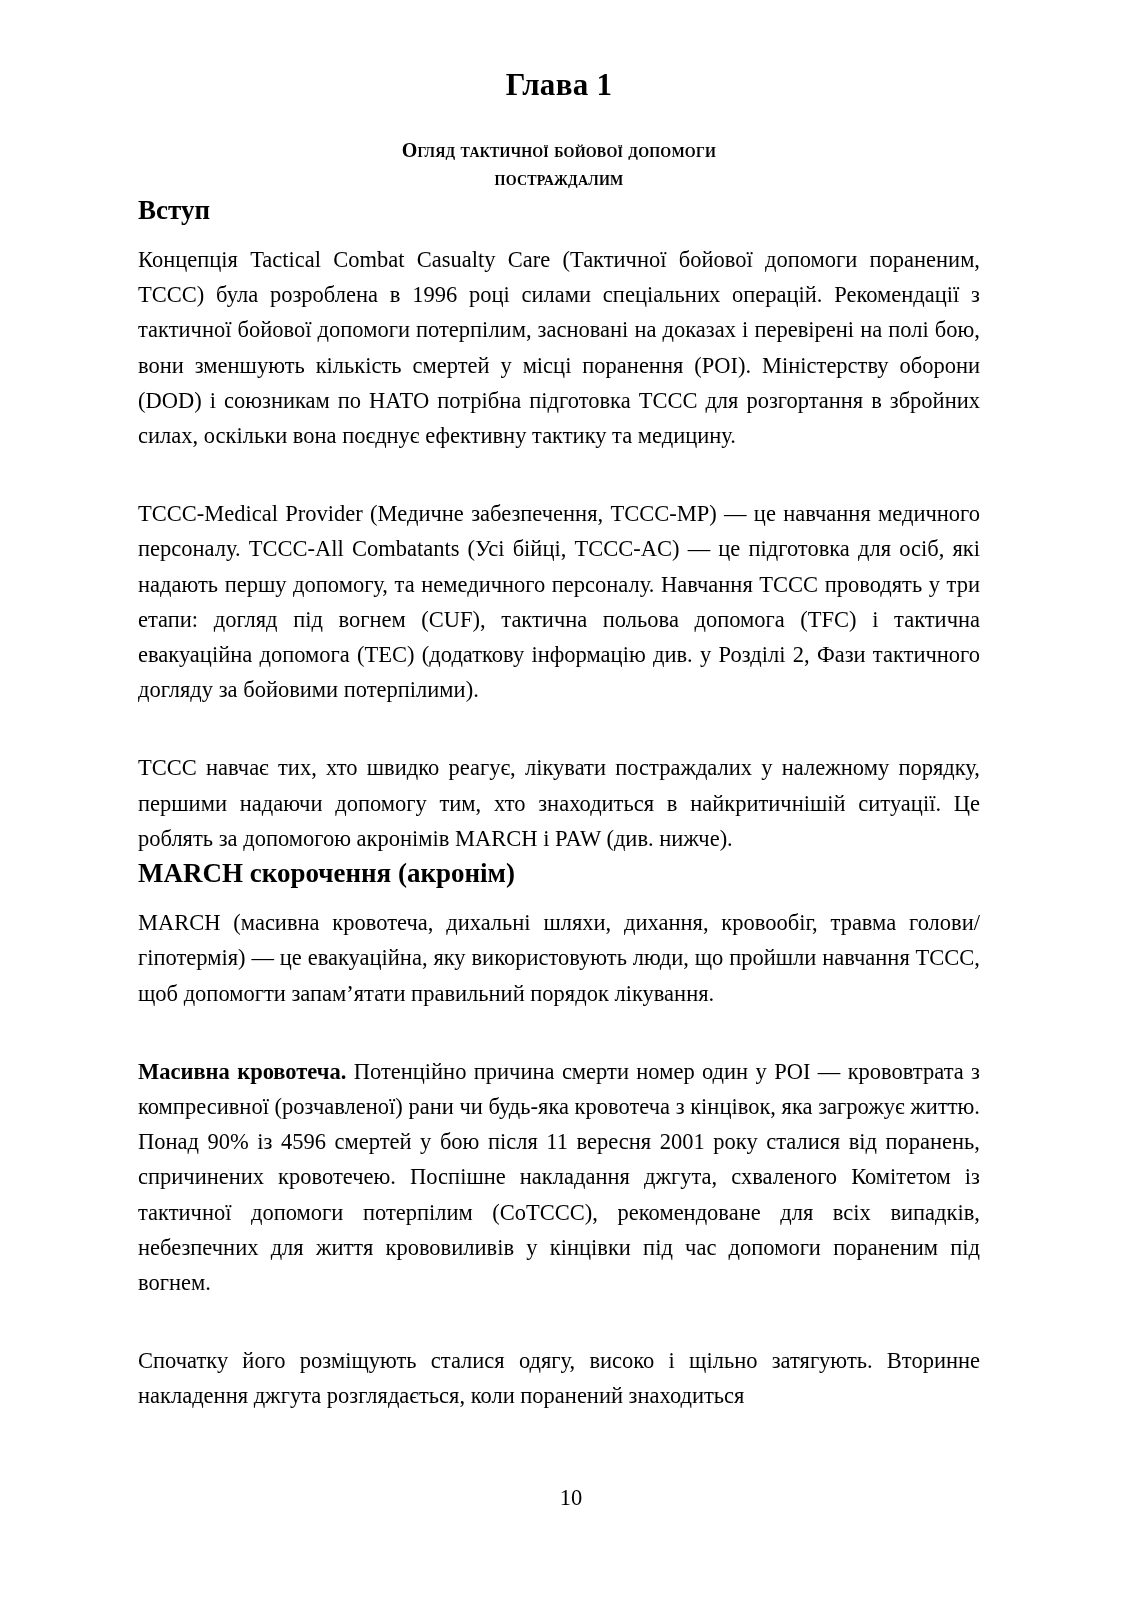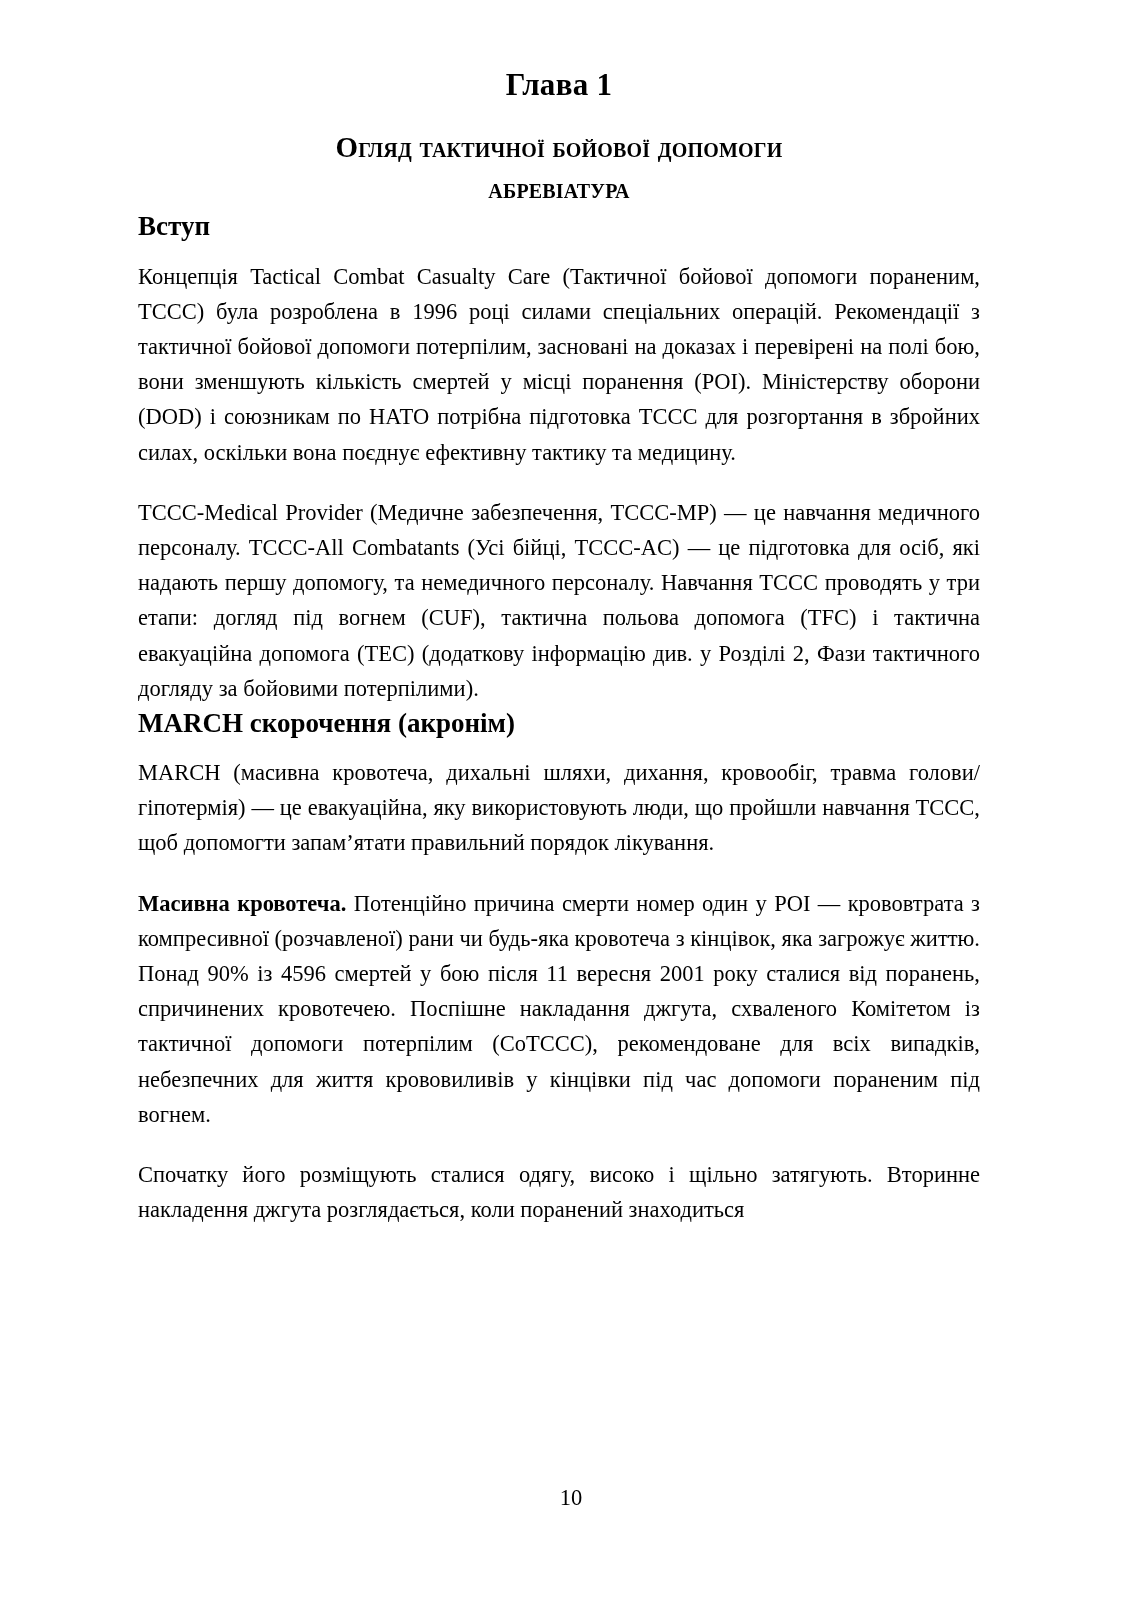--- a/index.html
+++ b/index.html
@@ -26,24 +26,24 @@
   .chapter-label {
     text-align: center;
     font-size: 31px;
     font-weight: bold;
     letter-spacing: 0.3px;
     margin-top: 68px;
     line-height: 1.1;
   }
   .chapter-title {
     text-align: center;
-    font-size: 29px;
+    font-size: 20px;
     font-weight: bold;
     line-height: 1.42;
-    margin-top: 25px;
+    margin-top: 34px;
     font-variant: small-caps;
     letter-spacing: 0.2px;
   }
   .chapter-title .cap-line {
     display: block;
   }
   h2.section-heading {
     font-size: 27px;
     font-weight: bold;
     margin: 0;
@@ -62,21 +62,21 @@
     text-align: justify;
     text-justify: inter-word;
     margin: 0;
     padding: 0;
     hyphens: none;
   }
   p.p-gap-first {
     margin-top: 14px;
   }
   p.p-gap {
-    margin-top: 25px;
+    margin-top: 43px;
   }
   .lead-bold {
     font-weight: bold;
   }
   .page-number {
     position: absolute;
     left: 0;
     right: 0;
     top: 1487px;
     text-align: center;
@@ -88,29 +88,30 @@
 <body>
 
 <div class="page">
 
   <div class="content">
 
     <div class="chapter-label">Глава 1</div>
 
     <div class="chapter-title">
       <span class="cap-line">Огляд тактичної бойової допомоги</span>
-      <span class="cap-line">абревіатура</span>
+      <span class="cap-line">постраждалим</span>
     </div>
 
     <h2 class="section-heading sec-vstup">Вступ</h2>
 
     <p class="body-text p-gap-first">Концепція Tactical Combat Casualty Care (Тактичної бойової допомоги пораненим, TCCC) була розроблена в 1996 році силами спеціальних операцій. Рекомендації з тактичної бойової допомоги потерпілим, засновані на доказах і перевірені на полі бою, вони зменшують кількість смертей у місці поранення (POI). Міністерству оборони (DOD) і союзникам по НАТО потрібна підготовка TCCC для розгортання в збройних силах, оскільки вона поєднує ефективну тактику та медицину.</p>
 
     <p class="body-text p-gap">TCCC-Medical Provider (Медичне забезпечення, TCCC-MP) — це навчання медичного персоналу. TCCC-All Combatants (Усі бійці, TCCC-AC) — це підготовка для осіб, які надають першу допомогу, та немедичного персоналу. Навчання TCCC проводять у три етапи: догляд під вогнем (CUF), тактична польова допомога (TFC) і тактична евакуаційна допомога (TEC) (додаткову інформацію див. у Розділі 2, Фази тактичного догляду за бойовими потерпілими).</p>
 
+    <p class="body-text p-gap">TCCC навчає тих, хто швидко реагує, лікувати постраждалих у належному порядку, першими надаючи допомогу тим, хто знаходиться в найкритичнішій ситуації. Це роблять за допомогою акронімів MARCH і PAW (див. нижче).</p>
 
     <h2 class="section-heading sec-march">MARCH скорочення (акронім)</h2>
 
     <p class="body-text p-gap-first">MARCH (масивна кровотеча, дихальні шляхи, дихання, кровообіг, травма голови/гіпотермія) — це евакуаційна, яку використовують люди, що пройшли навчання TCCC, щоб допомогти запам’ятати правильний порядок лікування.</p>
 
     <p class="body-text p-gap">
       <span class="lead-bold">Масивна кровотеча.</span><span> Потенційно причина смерти номер один у POI — крововтрата з компресивної (розчавленої) рани чи будь-яка кровотеча з кінцівок, яка загрожує життю. Понад 90% із 4596 смертей у бою після 11 вересня 2001 року сталися від поранень, спричинених кровотечею. Поспішне накладання джгута, схваленого Комітетом із тактичної допомоги потерпілим (CoTCCC), рекомендоване для всіх випадків, небезпечних для життя крововиливів у кінцівки під час допомоги пораненим під вогнем.</span>
     </p>
 
     <p class="body-text p-gap">Спочатку його розміщують сталися одягу, високо і щільно затягують. Вторинне накладення джгута розглядається, коли поранений знаходиться</p>

